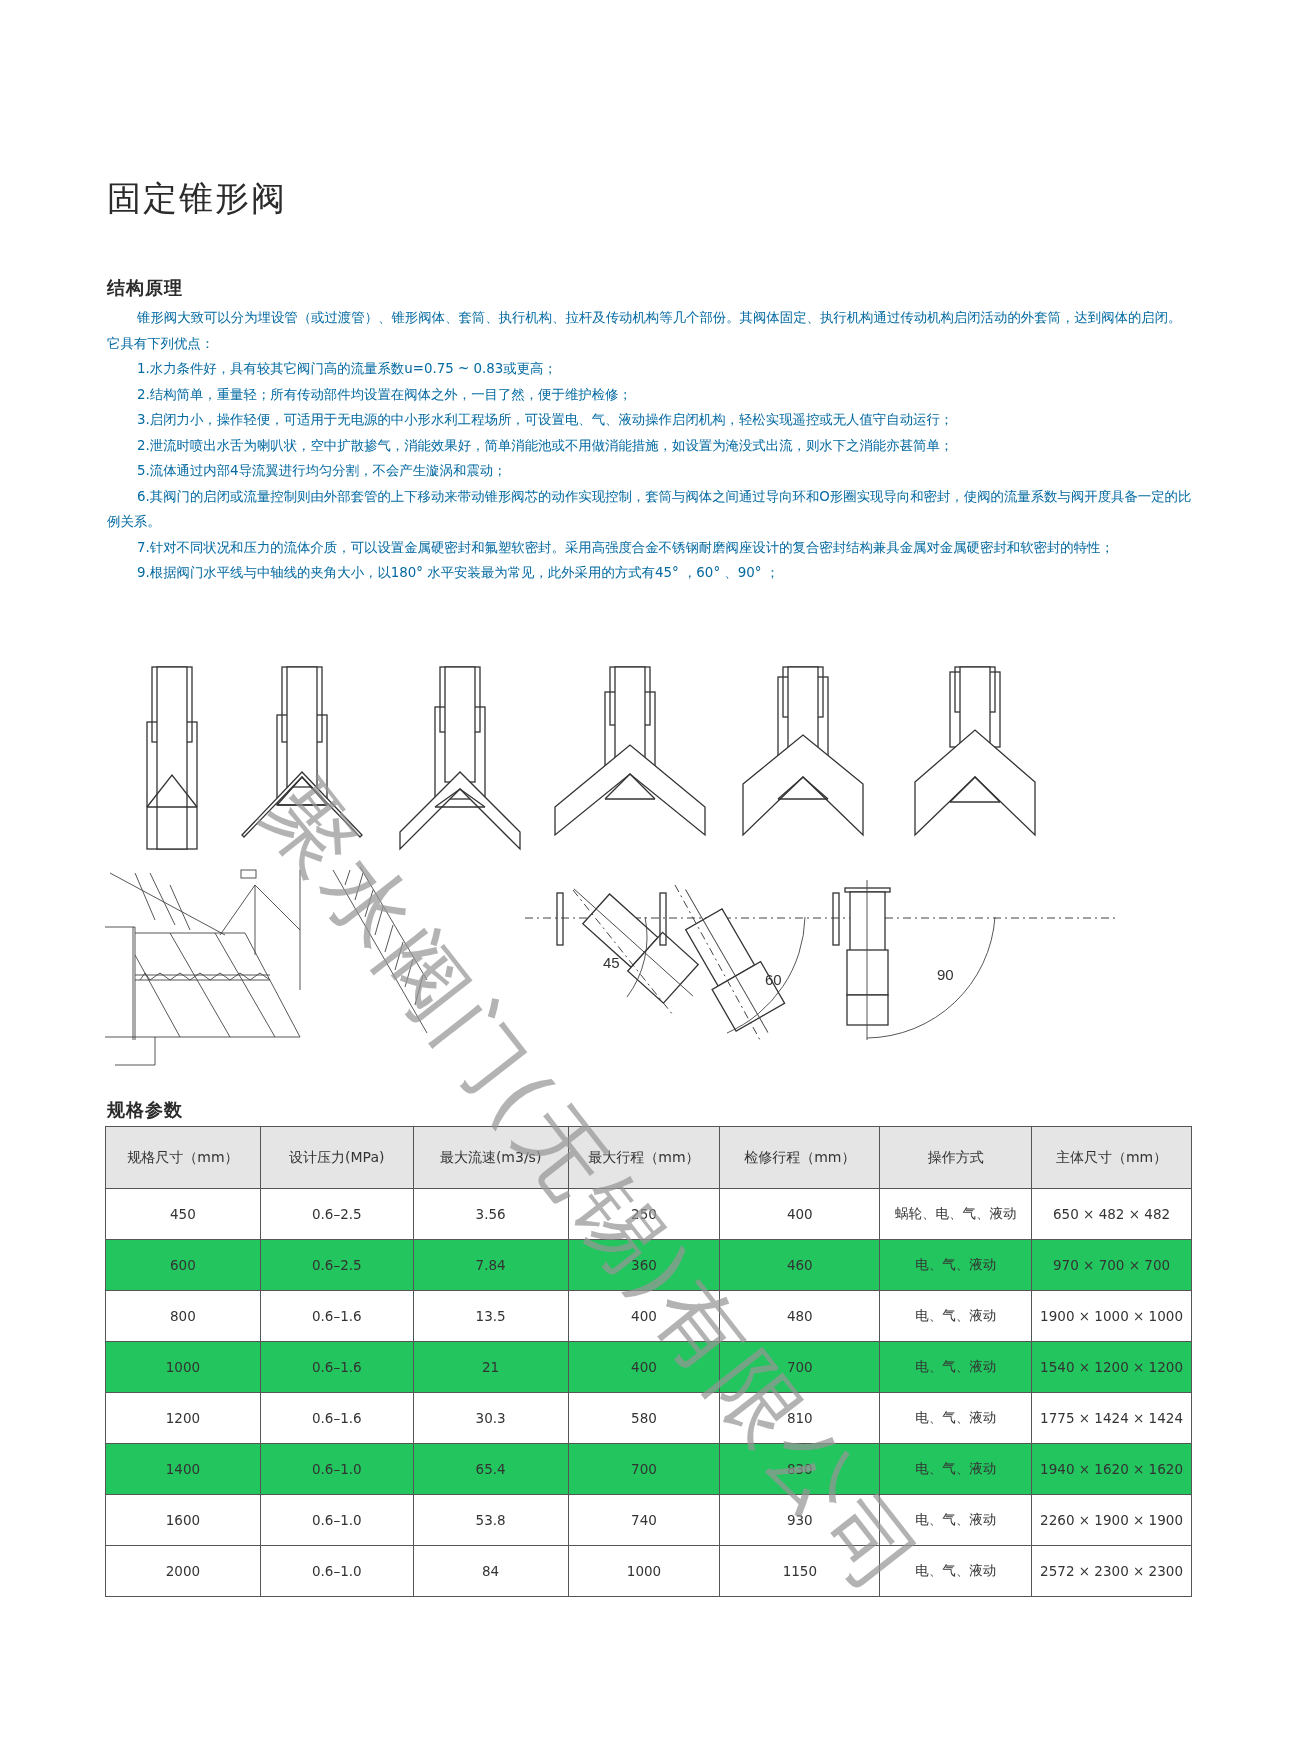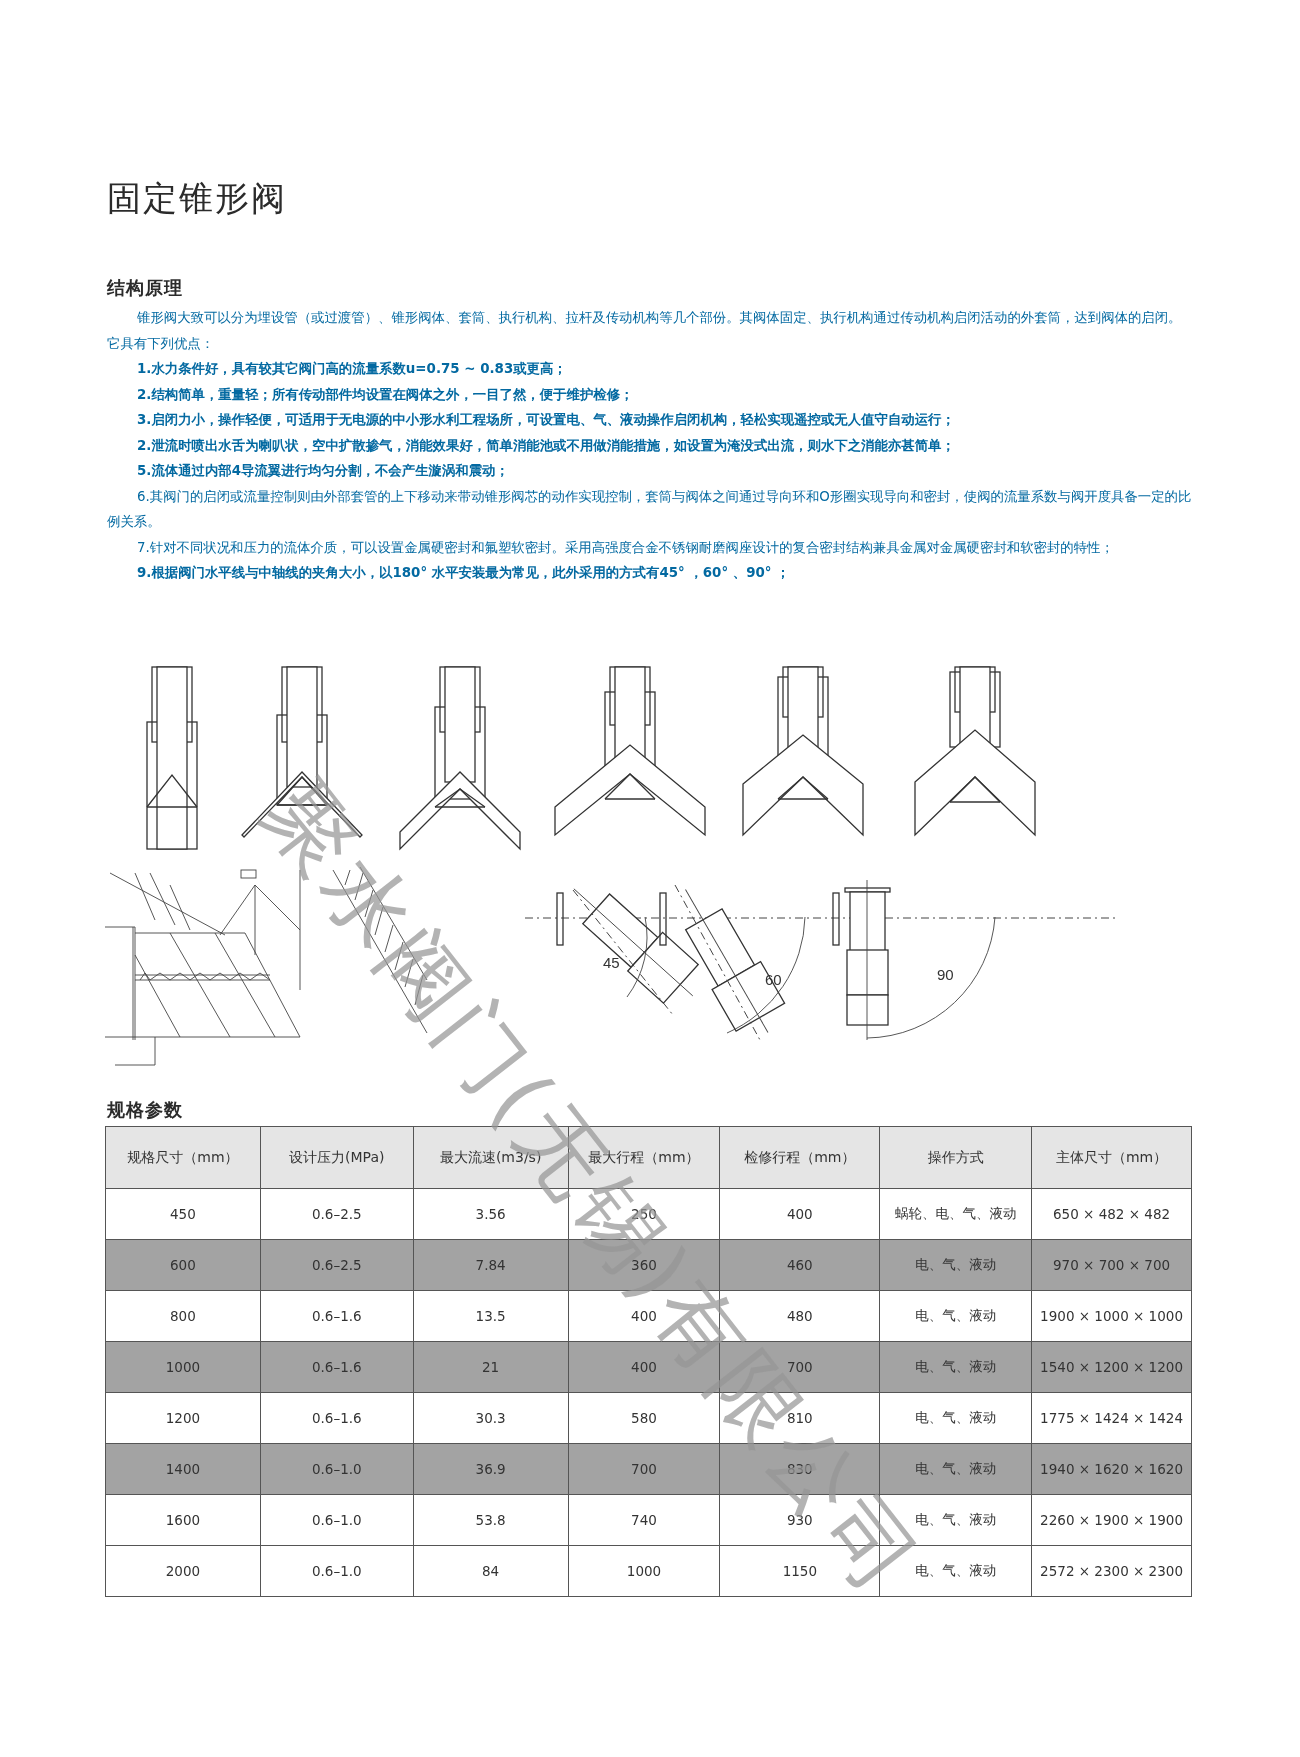--- a/index.html
+++ b/index.html
@@ -7,36 +7,36 @@
   body { position: relative; font-family: "DejaVu Sans", "Liberation Sans", sans-serif; color: #2a2a2a; }
 
   .page-title { position: absolute; left: 107px; top: 176px; font-size: 34px; font-weight: 400; letter-spacing: 2px; color: #2b2b2b; }
   .section-heading { position: absolute; left: 107px; font-size: 18px; font-weight: 700; color: #2b2b2b; letter-spacing: 1px; }
   #h-structure { top: 276px; }
   #h-specs { top: 1098px; }
 
   .body-text { position: absolute; left: 107px; top: 305px; width: 1086px; font-size: 13.4px; line-height: 25.5px; color: #0369a1; }
   .body-text p { margin: 0; }
   .body-text .indent { text-indent: 30px; }
-  .body-text .item { padding-left: 30px; font-weight: bold; }
+  .body-text .item { padding-left: 30px; }
   .body-text .item-wrap { text-indent: 30px; }
 
   .diagrams-top { position: absolute; left: 105px; top: 655px; width: 1000px; height: 200px; }
   .diagrams-bottom { position: absolute; left: 105px; top: 855px; width: 1020px; height: 220px; }
   svg .ln { stroke: #333; stroke-width: 1.3; fill: none; }
   svg .lnf { stroke: #333; stroke-width: 1.3; fill: #fff; }
   svg .thin { stroke: #444; stroke-width: 0.9; fill: none; }
   svg .dash { stroke: #444; stroke-width: 1; fill: none; stroke-dasharray: 8 4 2 4; }
   svg text { font-family: "Liberation Sans", sans-serif; font-size: 15px; fill: #333; }
 
   table.spec { position: absolute; left: 105px; top: 1126px; width: 1087px; border-collapse: collapse; font-size: 13.5px; color: #333; }
   table.spec th, table.spec td { border: 1.5px solid #555; text-align: center; vertical-align: middle; }
   table.spec th { background: #e5e5e5; height: 62px; font-weight: 400; font-size: 14px; }
   table.spec td { height: 51px; }
-  table.spec tr.alt td { background: #a3a3a3; }
+  table.spec tr.alt td { background: #22c55e; }
   .c1 { width: 155px; } .c2 { width: 153px; } .c3 { width: 155px; margin-top: 28px; } .c4 { width: 152px; }
   .c5 { width: 160px; } .c6 { width: 152px; } .c7 { width: 160px; }
 
   .watermark { position: absolute; left: 330px; top: 760px; font-size: 86px; color: rgba(150,150,150,0.72); font-weight: 400;
     transform-origin: 0 0; transform: rotate(52deg); white-space: nowrap; letter-spacing: 6px; pointer-events: none;
     font-family: "DejaVu Sans", sans-serif; }
 </style>
 </head>
 <body>
 
@@ -247,21 +247,21 @@
       <td>0.6–1.6</td>
       <td>30.3</td>
       <td>580</td>
       <td>810</td>
       <td>电、气、液动</td>
       <td>1775 × 1424 × 1424</td>
     </tr>
     <tr class="alt">
       <td>1400</td>
       <td>0.6–1.0</td>
-      <td>36.9</td>
+      <td>65.4</td>
       <td>700</td>
       <td>830</td>
       <td>电、气、液动</td>
       <td>1940 × 1620 × 1620</td>
     </tr>
     <tr>
       <td>1600</td>
       <td>0.6–1.0</td>
       <td>53.8</td>
       <td>740</td>

